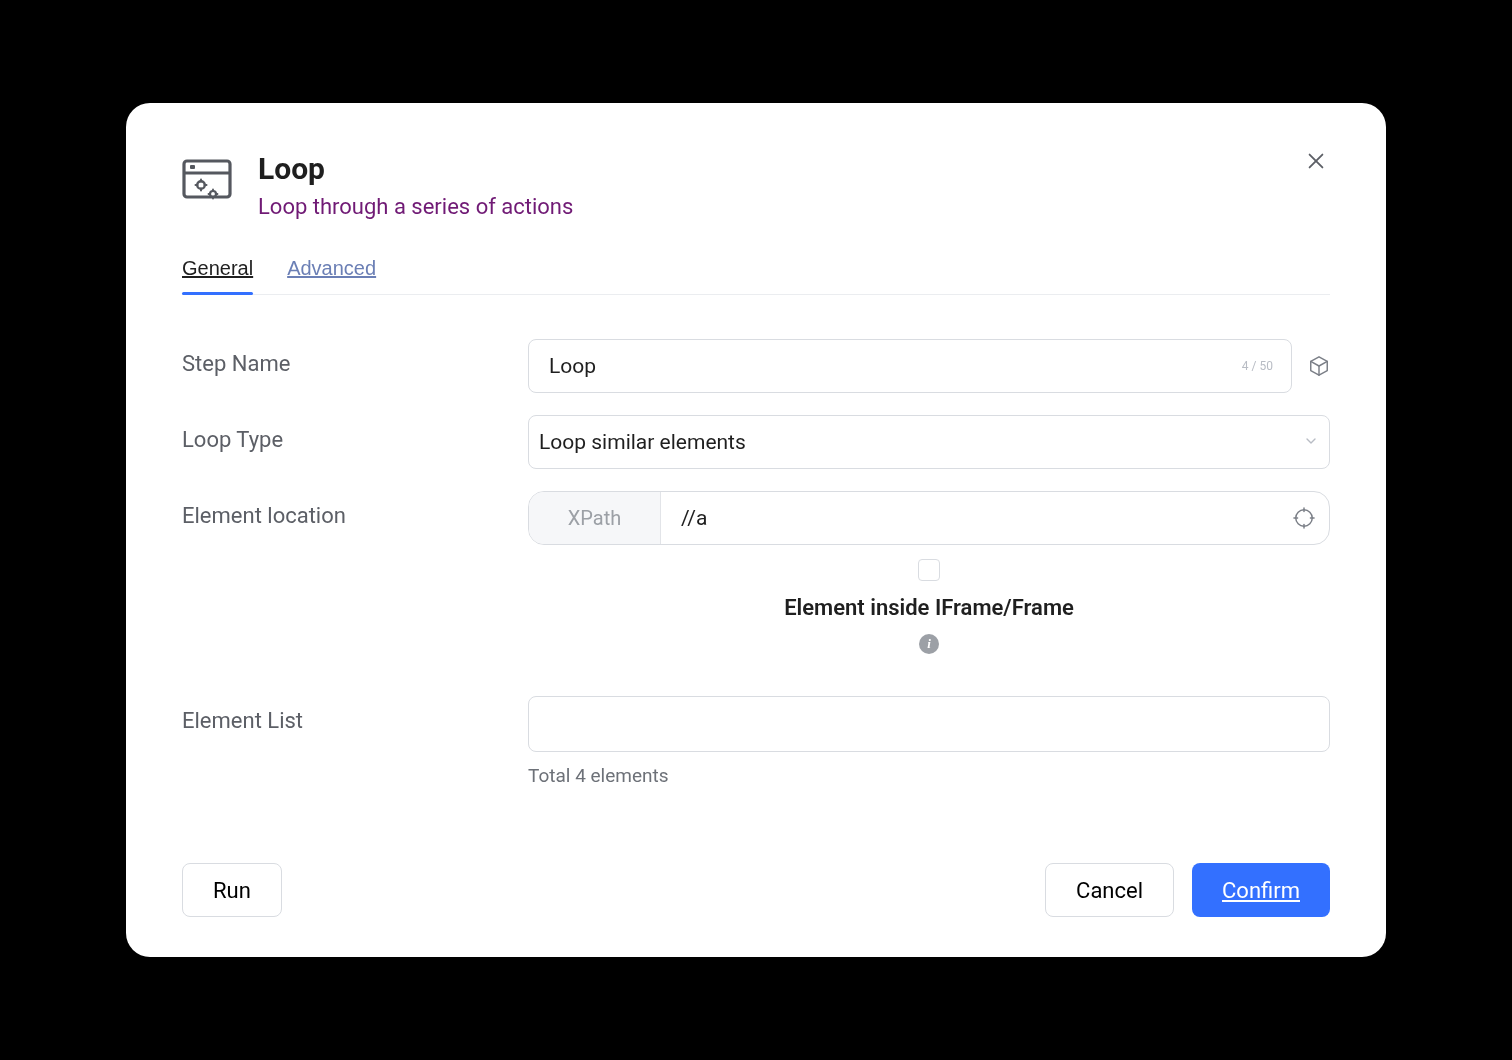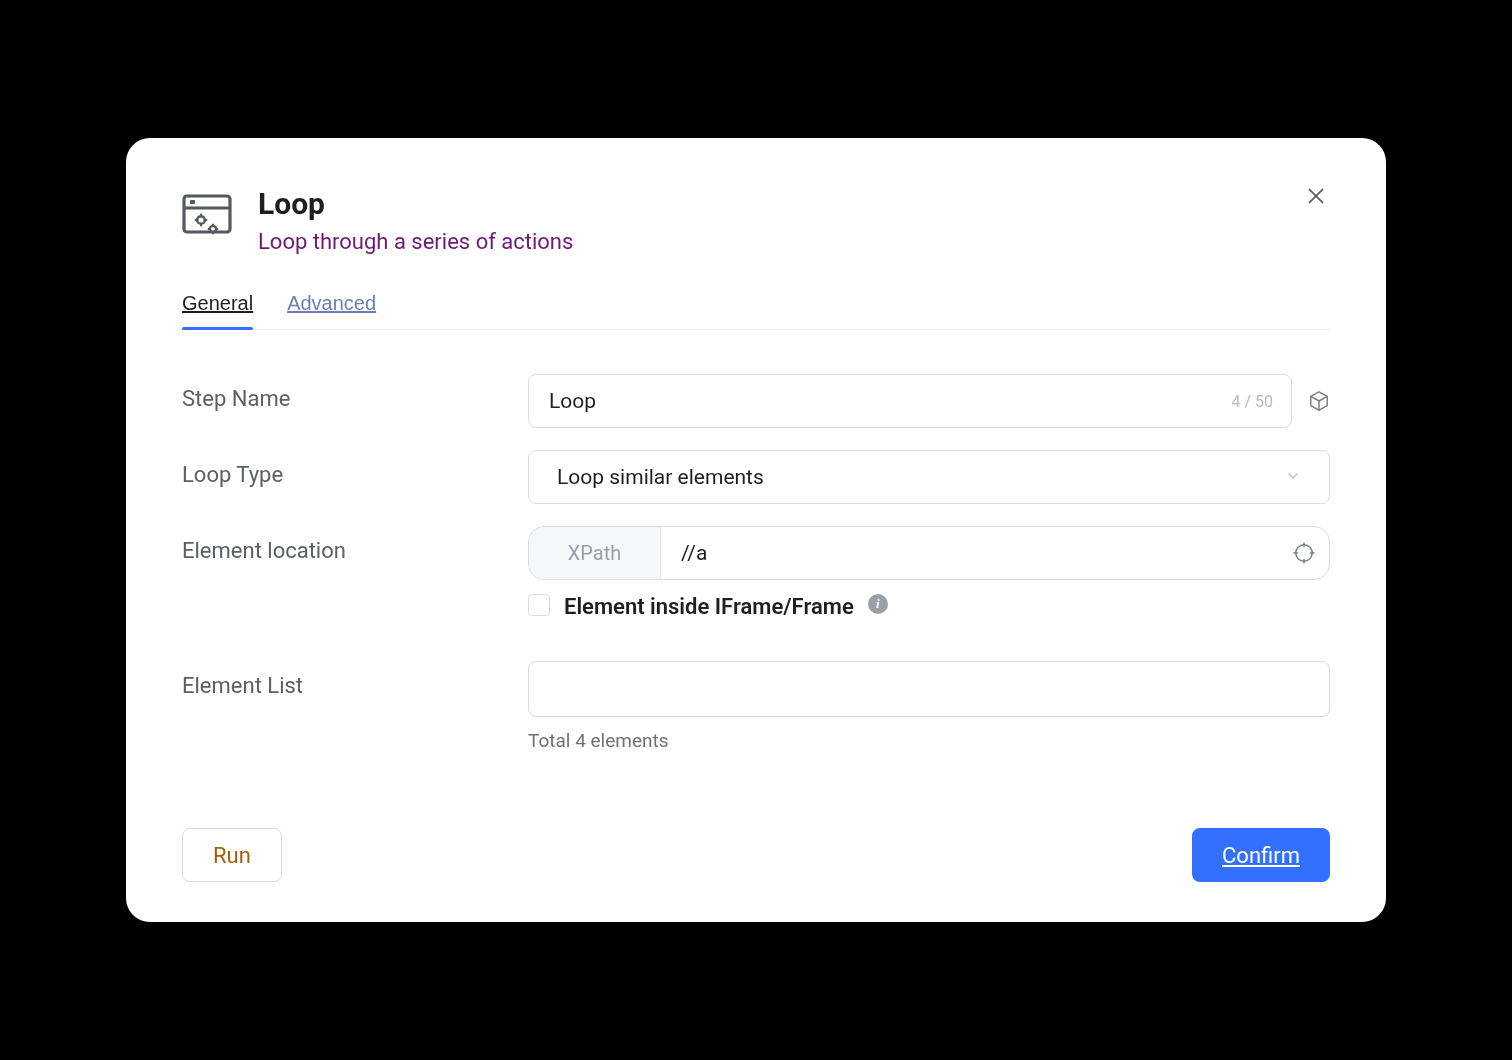--- a/index.html
+++ b/index.html
@@ -135,35 +135,35 @@
     border: none;
     outline: none;
     font-size: 21px;
     color: #1f1f1f;
     flex: 1;
     background: transparent;
     font-family: inherit;
   }
   .char-count {
     color: #b8bcc4;
-    font-size: 16px;
+    font-size: 12px;
     margin-left: 10px;
   }
   .extra-icon {
     color: #7b7f87;
     display: flex;
     align-items: center;
     cursor: pointer;
   }
   .select {
     flex: 1;
     height: 54px;
     border: 1px solid #d9dce1;
     border-radius: 8px;
-    padding: 0 28px;
+    padding: 0 10px;
     font-size: 21px;
     color: #1f1f1f;
     display: flex;
     align-items: center;
     justify-content: space-between;
     background: #fff;
     cursor: pointer;
   }
   .chevron {
     color: #b8bcc4;
@@ -203,24 +203,25 @@
     background: transparent;
     font-family: inherit;
   }
   .target-icon {
     color: #7b7f87;
     cursor: pointer;
     display: flex;
   }
   .checkbox-row {
     display: flex;
-    align-items: flex-start;
+    align-items: center;
     gap: 14px;
     margin-left: 346px;
     margin-top: -8px;
+    flex-direction: column;
   }
   .checkbox {
     width: 22px;
     height: 22px;
     border: 1.5px solid #d9dce1;
     border-radius: 4px;
     background: #fff;
     cursor: pointer;
   }
   .checkbox-label {
@@ -274,21 +275,21 @@
     cursor: pointer;
     border: none;
     display: inline-flex;
     align-items: center;
     justify-content: center;
     font-family: inherit;
   }
   .btn-secondary {
     background: #fff;
     border: 1px solid #d9dce1;
-    color: #a16207;
+    color: #000000;
   }
   .btn-primary {
     background: #3370ff;
     color: #fff;
     text-decoration: underline;
   }
 </style>
 </head>
 <body>
 
@@ -402,17 +403,18 @@
         </div>
       </div>
       <div class="helper-text">Total 4 elements</div>
     </div>
 
   </div>
 
   <div class="modal-footer">
     <button class="btn btn-secondary">Run</button>
     <div class="footer-right">
+      <button class="btn btn-secondary">Cancel</button>
       <button class="btn btn-primary">Confirm</button>
     </div>
   </div>
 
 </div>
 
 </body></html>

